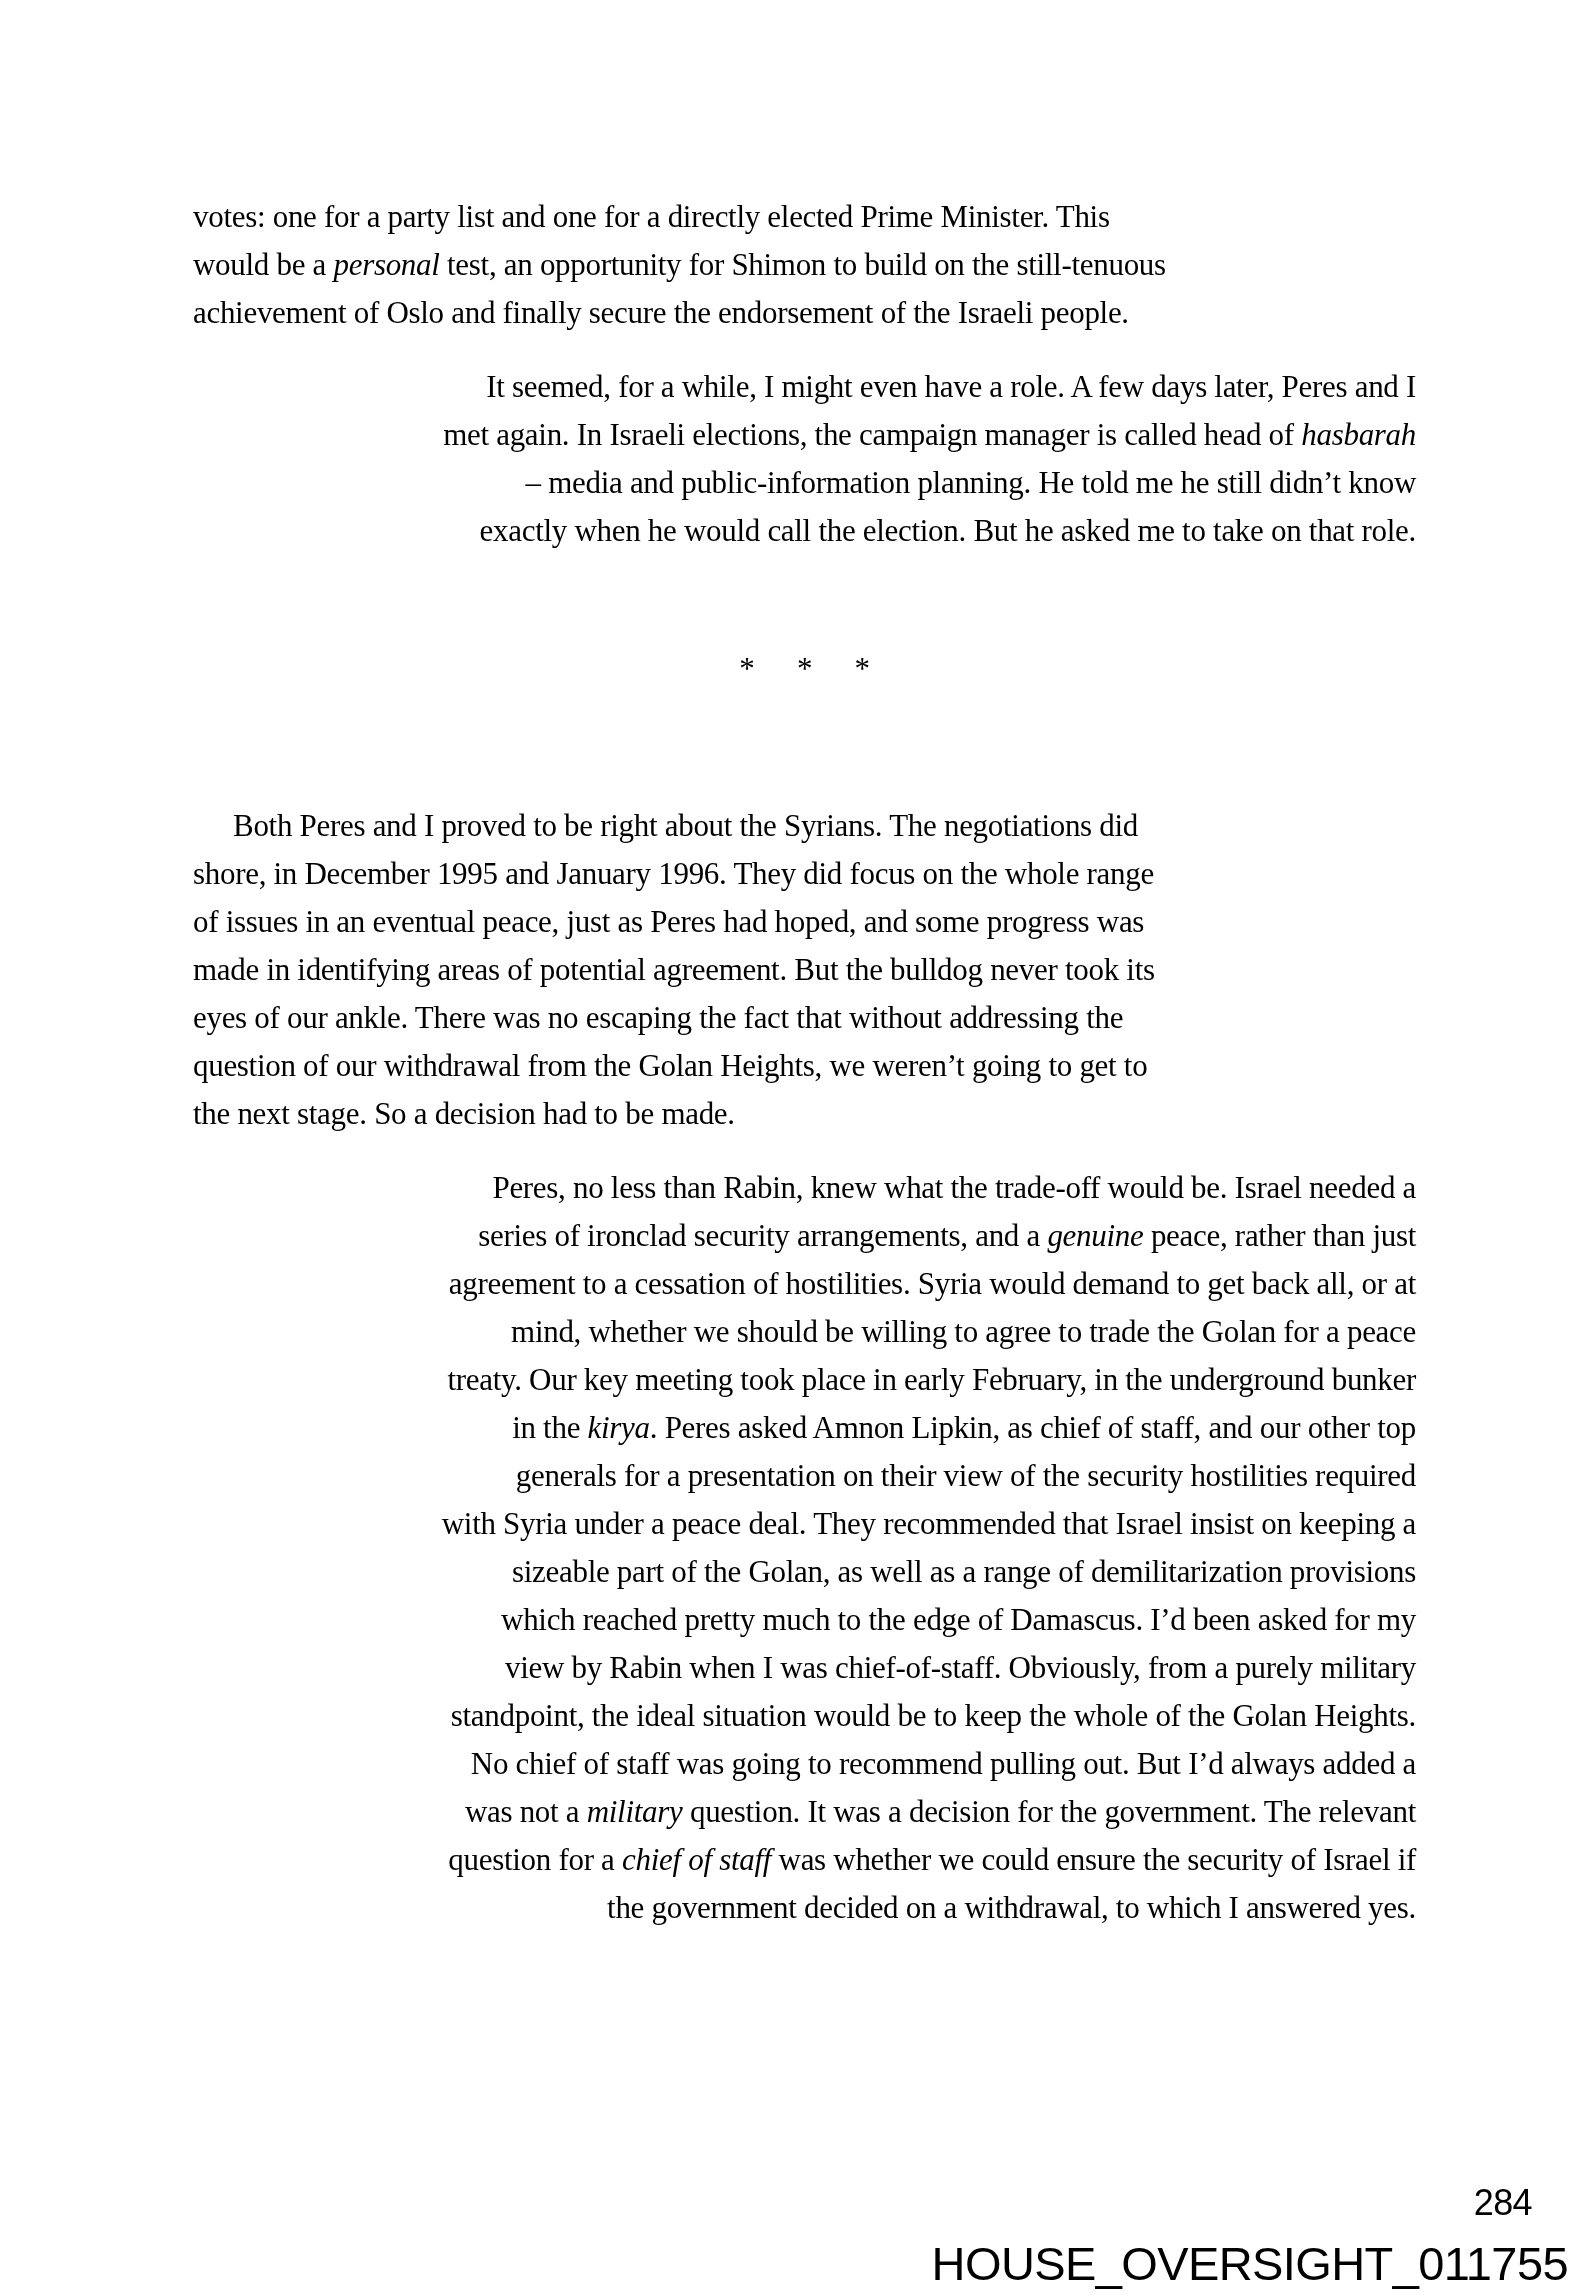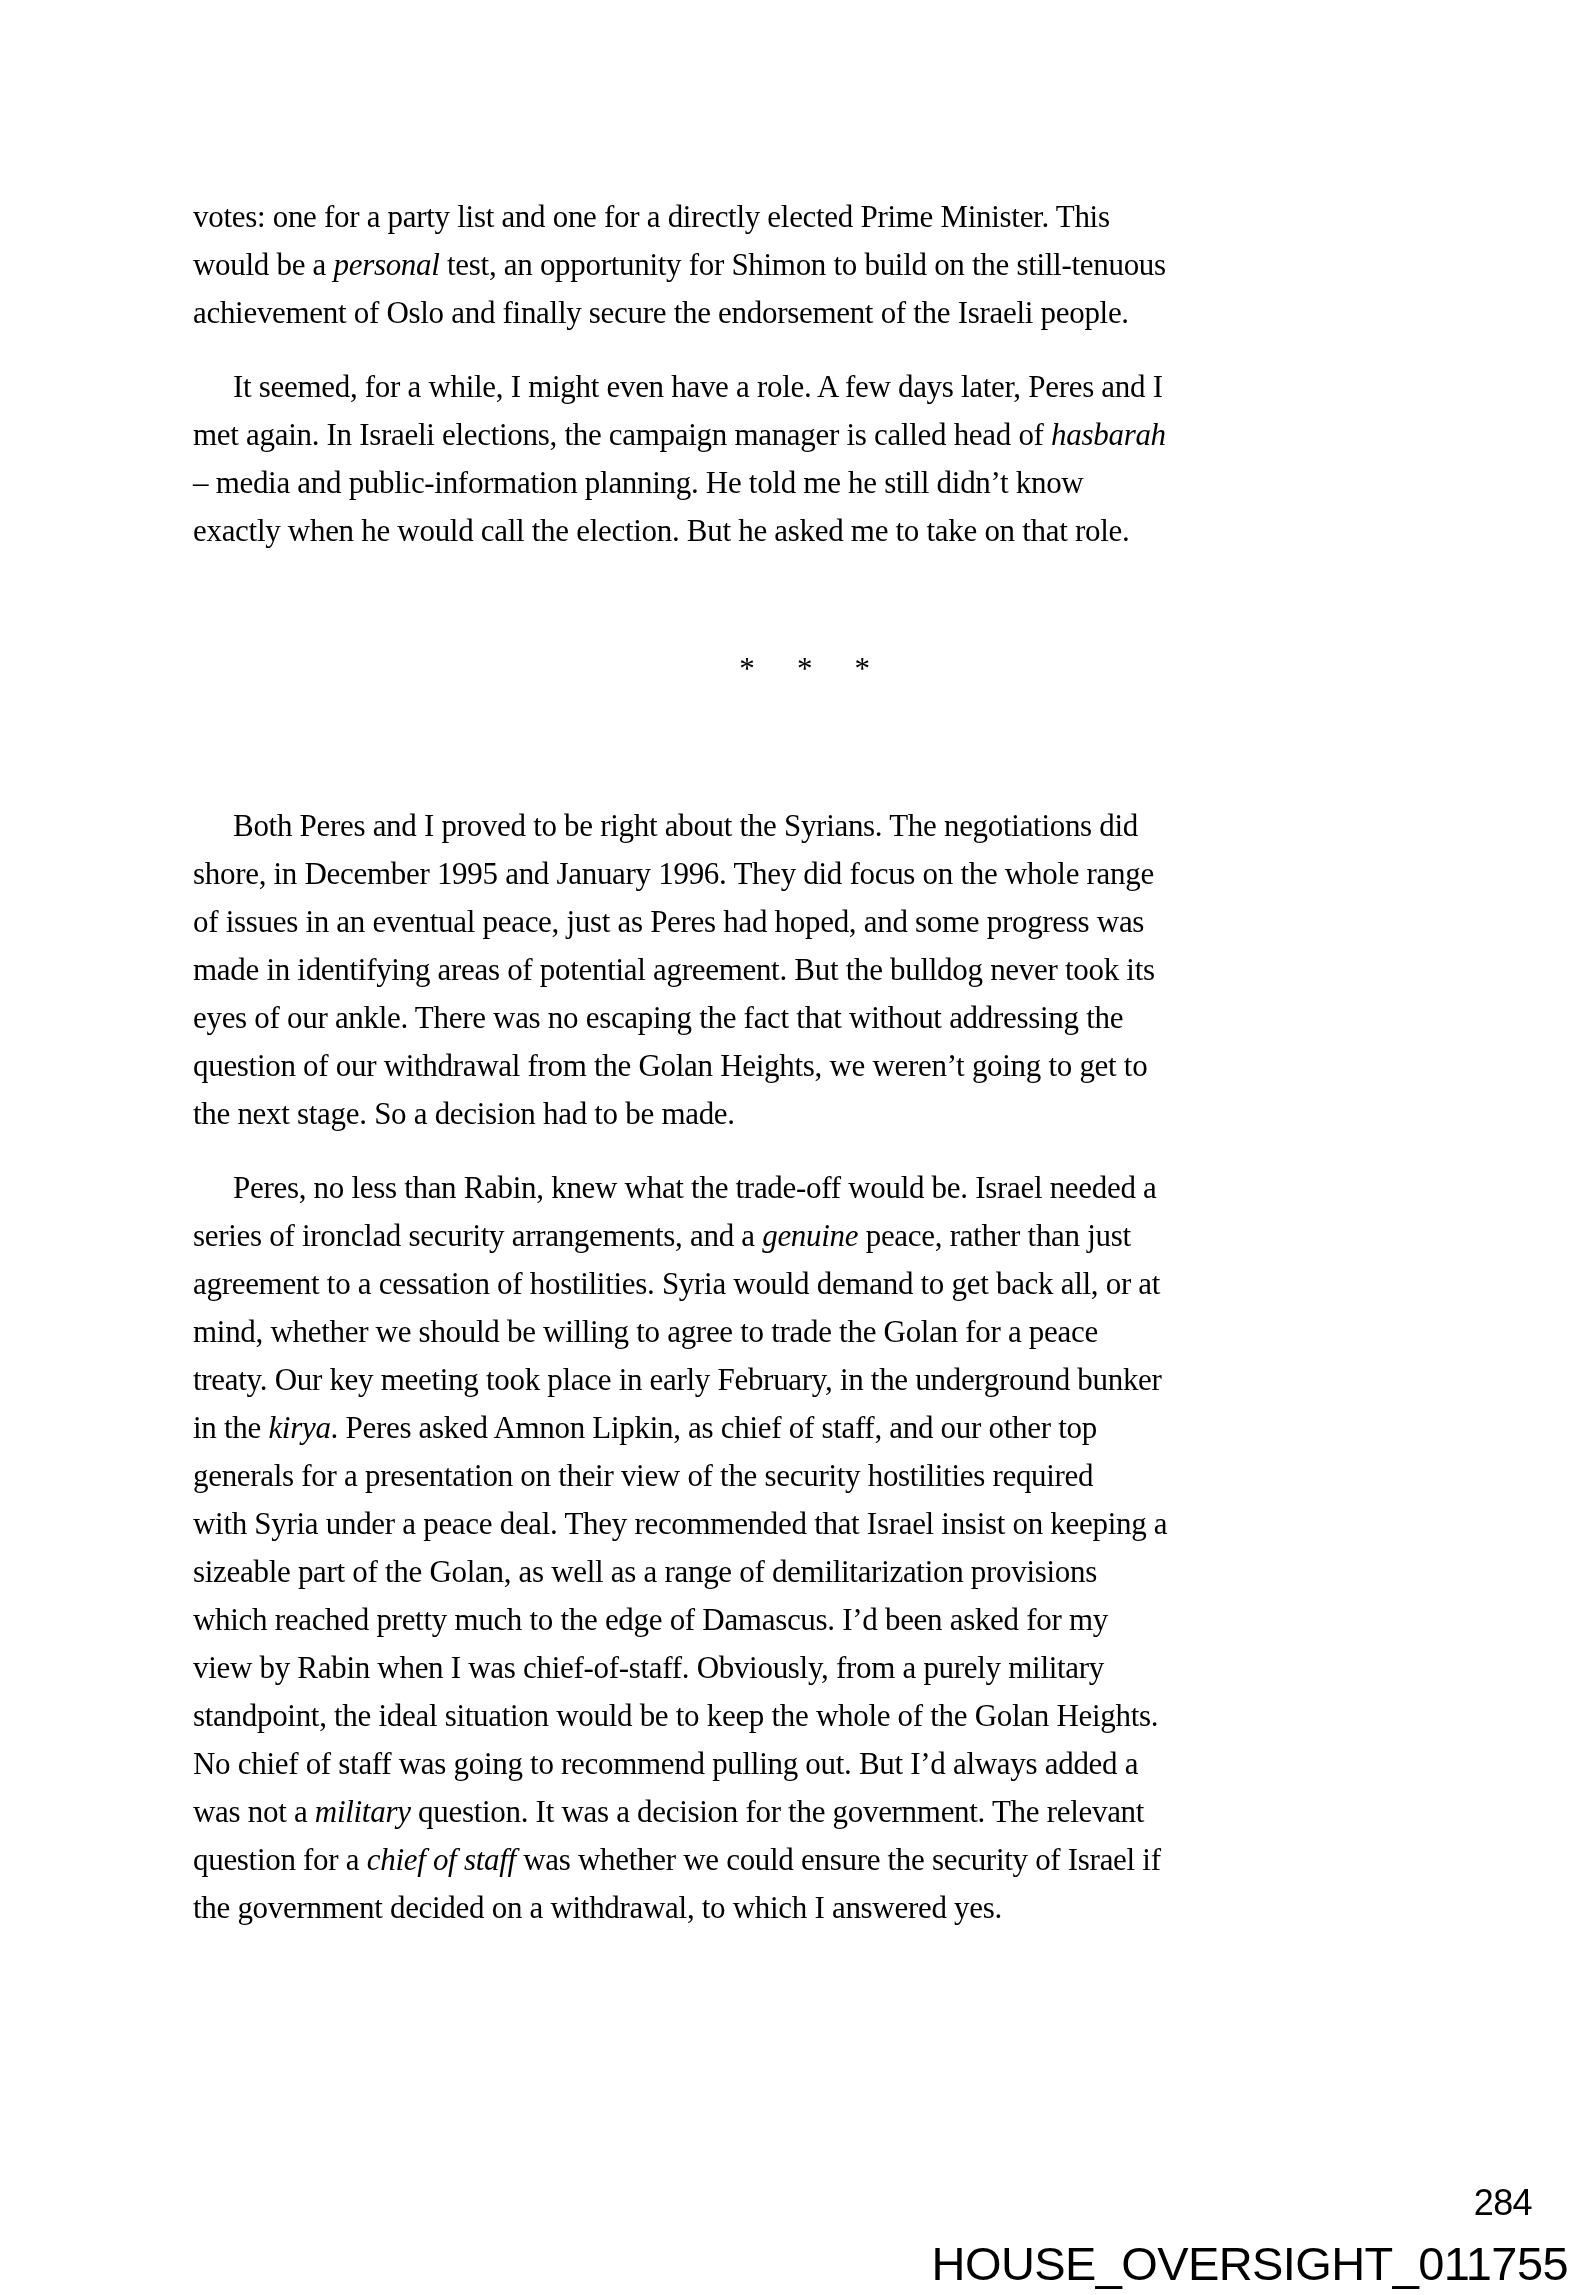--- a/index.html
+++ b/index.html
@@ -19,21 +19,21 @@
   .text-block {
     position: absolute;
     left: 193px;
     top: 193px;
     width: 1223px;
     font-size: 31px;
     line-height: 48px;
     letter-spacing: -0.3px;
   }
   .para { margin: 0; }
-  .para + .para { margin-top: 26px; }
+  .para + .para { margin-top: 26px; text-align: right; }
   .para.indent .line:first-child { text-indent: 40px; }
   .line { white-space: pre; }
   .separator {
     text-align: center;
     margin-top: 90px;
     margin-bottom: 109px;
     word-spacing: 35px;
     font-size: 31px;
     line-height: 48px;
   }

